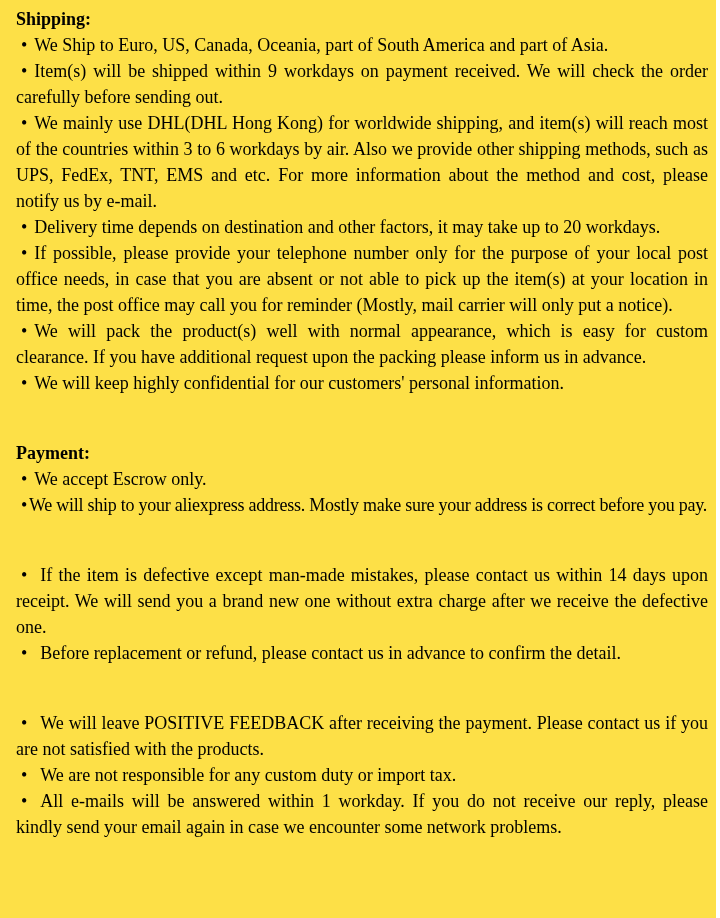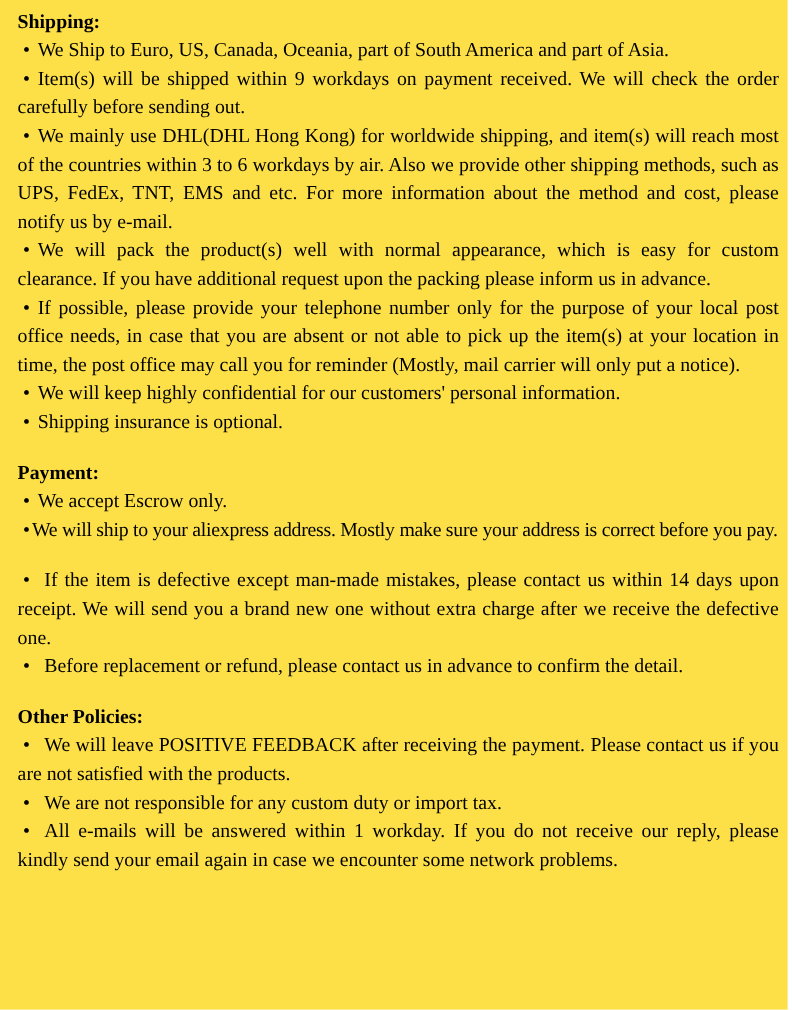--- a/index.html
+++ b/index.html
@@ -17,21 +17,21 @@
     width: 716px;
     height: 918px;
     padding: 6px 8px 0 16px;
     font-family: Liberation Serif, serif;
     font-size: 18px;
     line-height: 26px;
     color: #000000;
     background: #fde047;
   }
   .section { margin: 0; }
-  .section + .section { margin-top: 20px; }
+  .section + .section { margin-top: 44px; }
   .heading {
     font-weight: bold;
     font-size: 18px;
     margin: 0;
     padding: 0;
     line-height: 26px;
   }
   .item {
     margin: 0;
     padding: 0;
@@ -49,37 +49,36 @@
 </head>
 <body>
 
 <div class="page">
 
   <div class="section">
     <h2 class="heading">Shipping:</h2>
     <p class="item"><span class="bullet">•</span><span class="txt">We Ship to Euro, US, Canada, Oceania, part of South America and part of Asia.</span></p>
     <p class="item"><span class="bullet">•</span><span class="txt">Item(s) will be shipped within 9 workdays on payment received. We will check the order carefully before sending out.</span></p>
     <p class="item"><span class="bullet">•</span><span class="txt">We mainly use DHL(DHL Hong Kong) for worldwide shipping, and item(s) will reach most of the countries within 3 to 6 workdays by air. Also we provide other shipping methods, such as UPS, FedEx, TNT, EMS and etc. For more information about the method and cost, please notify us by e-mail.</span></p>
+    <p class="item"><span class="bullet">•</span><span class="txt">Delivery time depends on destination and other factors, it may take up to 20 workdays.</span></p>
+    <p class="item"><span class="bullet">•</span><span class="txt">If possible, please provide your telephone number only for the purpose of your local post office needs, in case that you are absent or not able to pick up the item(s) at your location in time, the post office may call you for reminder (Mostly, mail carrier will only put a notice).</span></p>
     <p class="item"><span class="bullet">•</span><span class="txt">We will pack the product(s) well with normal appearance, which is easy for custom clearance. If you have additional request upon the packing please inform us in advance.</span></p>
-    <p class="item"><span class="bullet">•</span><span class="txt">If possible, please provide your telephone number only for the purpose of your local post office needs, in case that you are absent or not able to pick up the item(s) at your location in time, the post office may call you for reminder (Mostly, mail carrier will only put a notice).</span></p>
     <p class="item"><span class="bullet">•</span><span class="txt">We will keep highly confidential for our customers' personal information.</span></p>
-    <p class="item"><span class="bullet">•</span><span class="txt">Shipping insurance is optional.</span></p>
   </div>
 
   <div class="section">
     <h2 class="heading">Payment:</h2>
     <p class="item"><span class="bullet">•</span><span class="txt">We accept Escrow only.</span></p>
     <p class="item tight"><span class="bullet">•</span><span class="txt">We will ship to your aliexpress address. Mostly make sure your address is correct before you pay.</span></p>
   </div>
 
   <div class="section wide">
     <p class="item"><span class="bullet">•</span><span class="txt">If the item is defective except man-made mistakes, please contact us within 14 days upon receipt. We will send you a brand new one without extra charge after we receive the defective one.</span></p>
     <p class="item"><span class="bullet">•</span><span class="txt">Before replacement or refund, please contact us in advance to confirm the detail.</span></p>
   </div>
 
   <div class="section wide">
-    <h2 class="heading">Other Policies:</h2>
     <p class="item"><span class="bullet">•</span><span class="txt">We will leave POSITIVE FEEDBACK after receiving the payment. Please contact us if you are not satisfied with the products.</span></p>
     <p class="item"><span class="bullet">•</span><span class="txt">We are not responsible for any custom duty or import tax.</span></p>
     <p class="item"><span class="bullet">•</span><span class="txt">All e-mails will be answered within 1 workday. If you do not receive our reply, please kindly send your email again in case we encounter some network problems.</span></p>
   </div>
 
 </div>
 
 </body></html>

